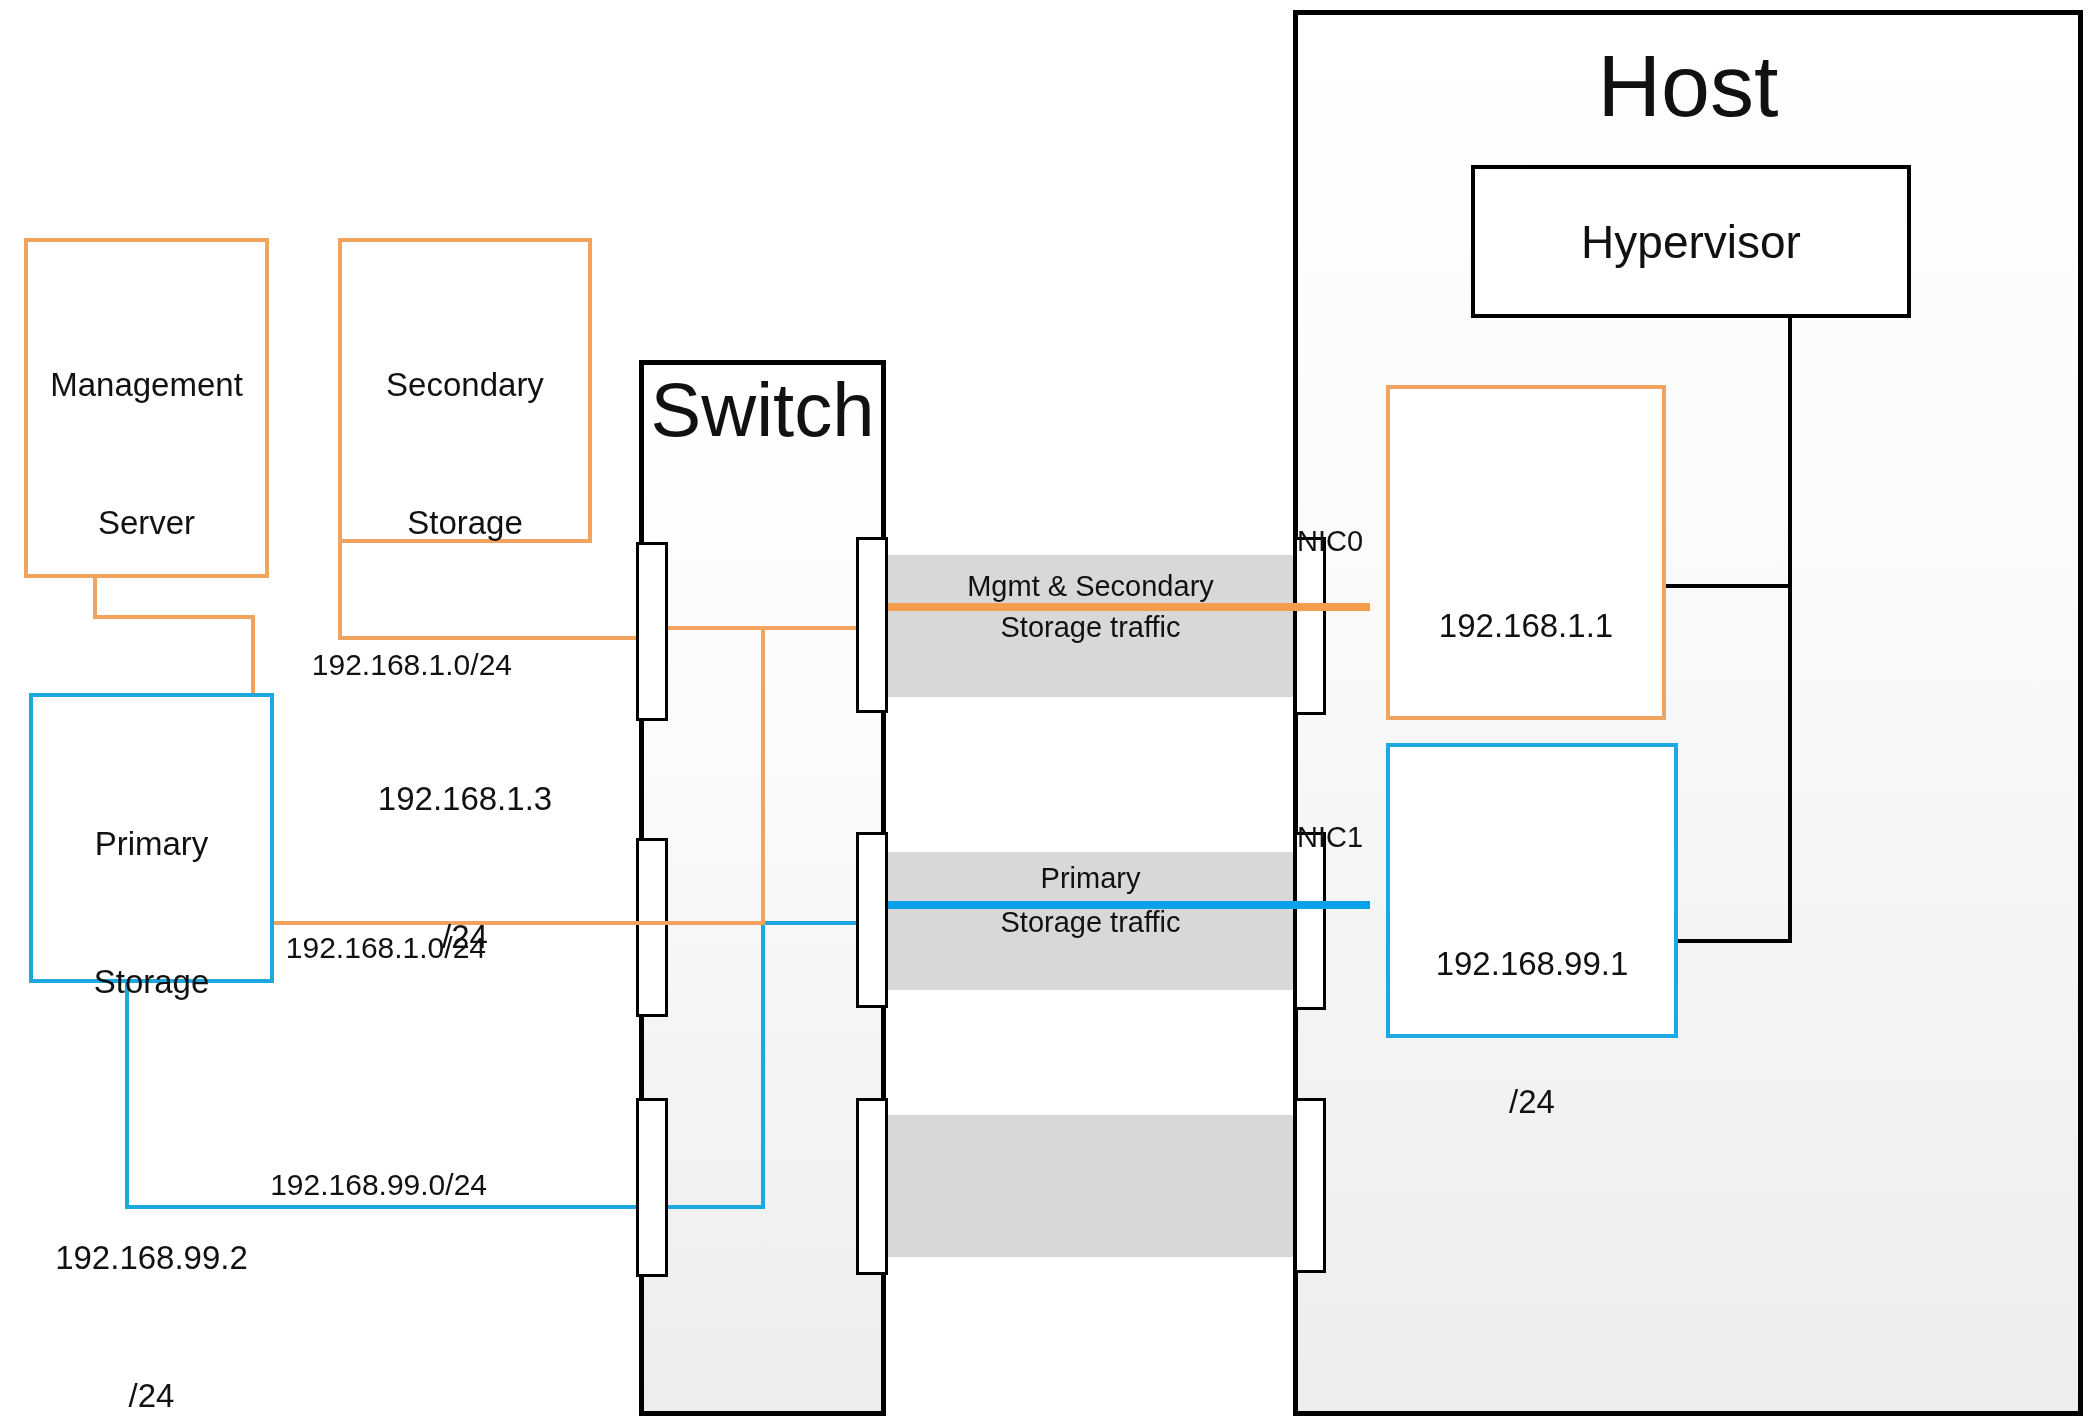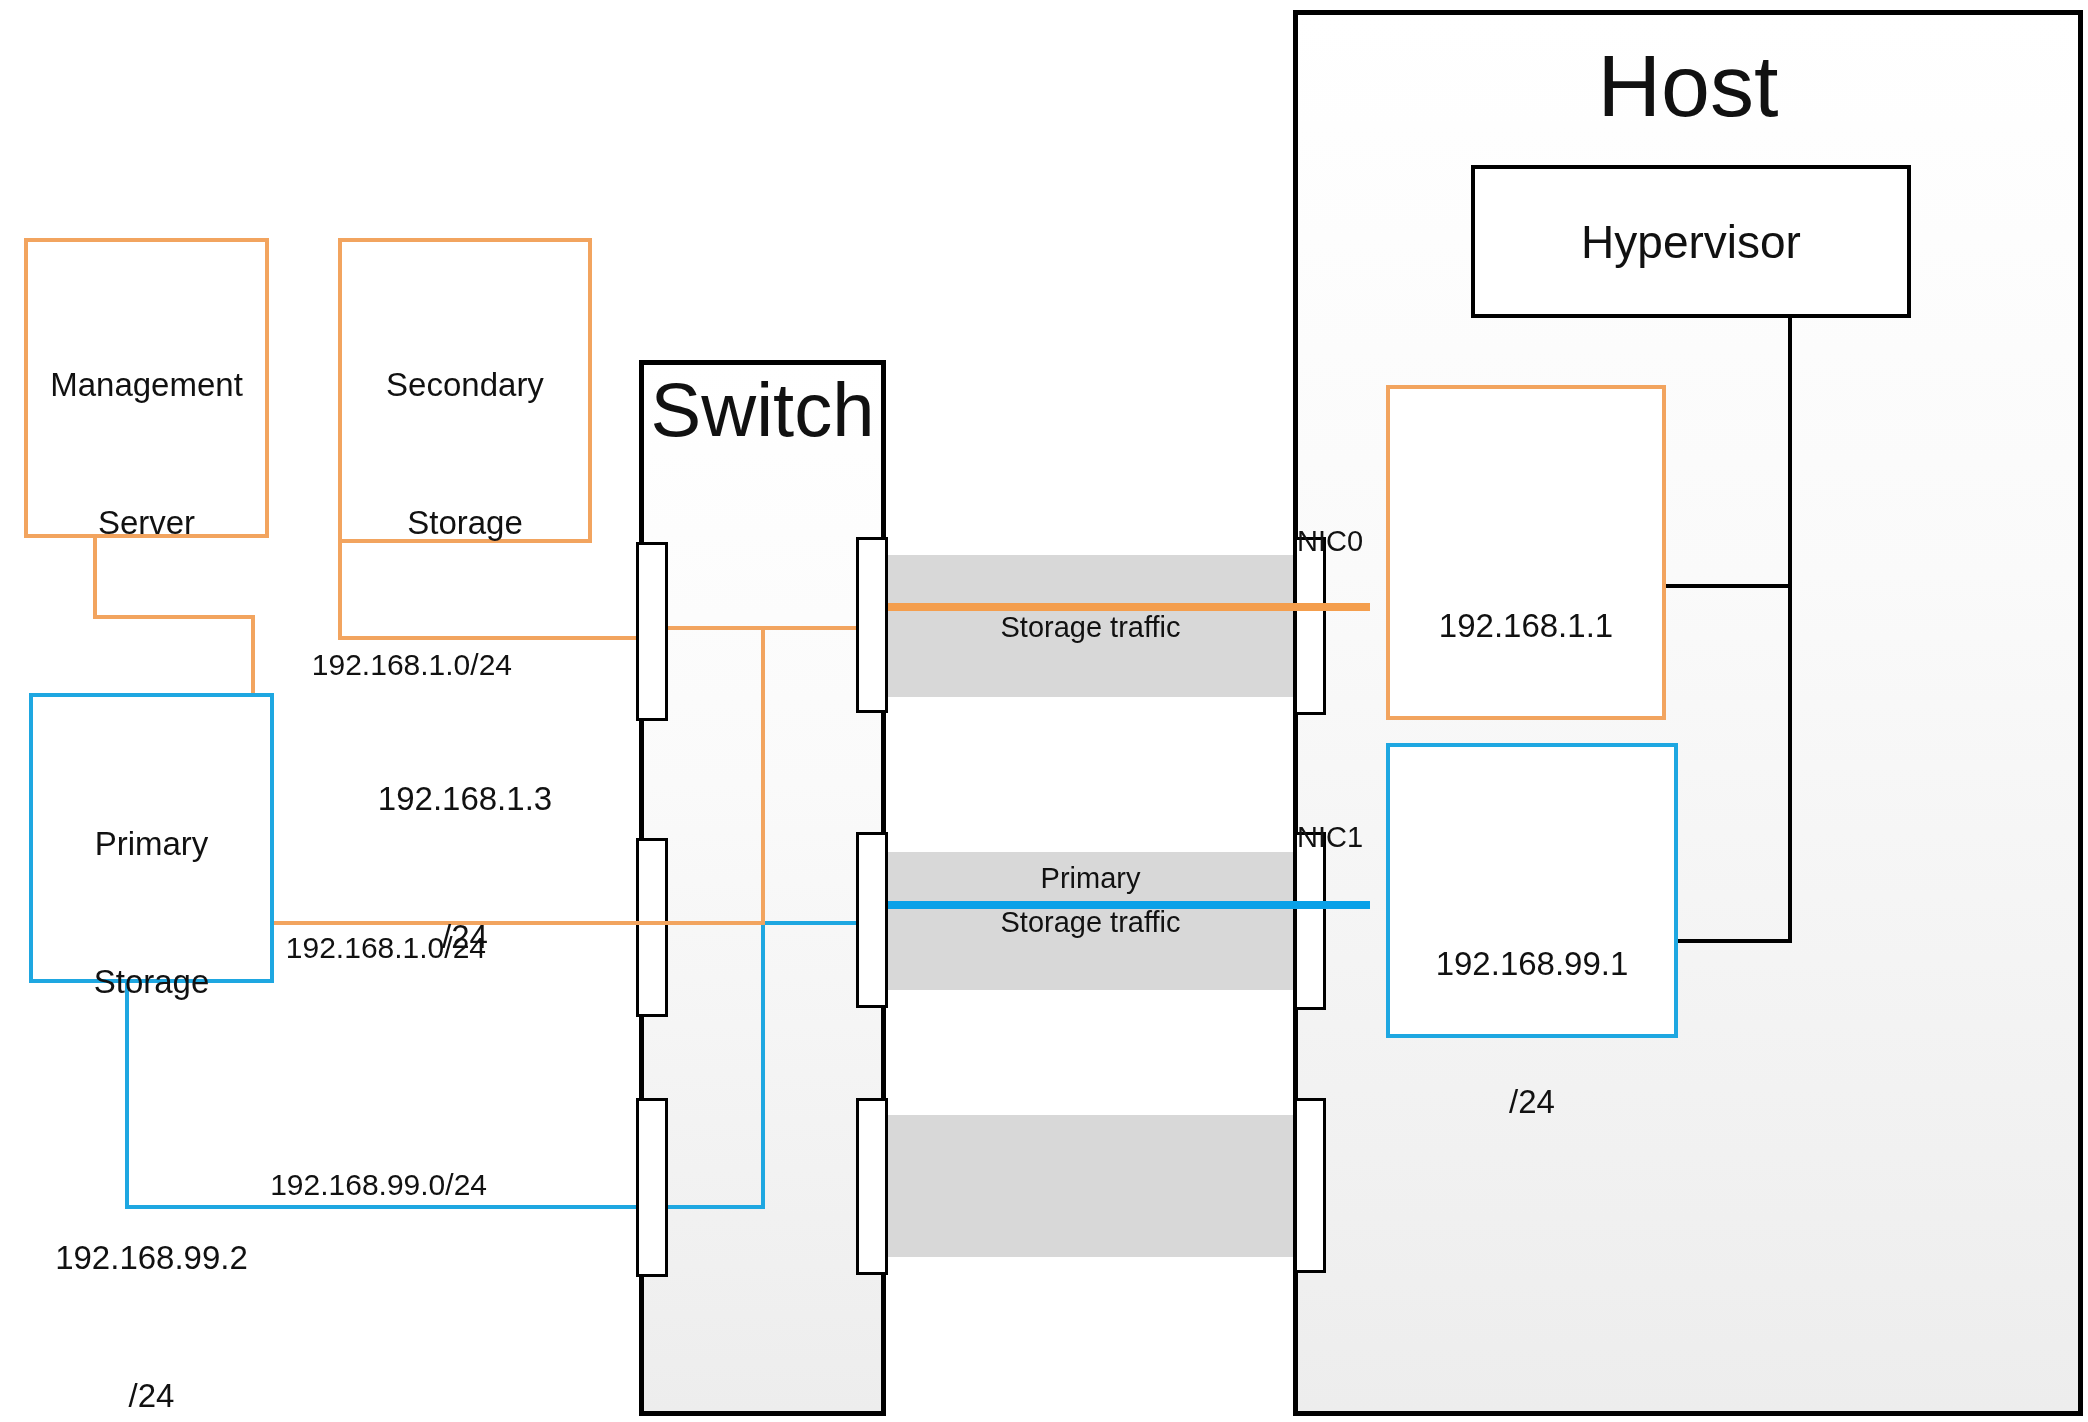--- a/index.html
+++ b/index.html
@@ -41,25 +41,26 @@
   <div class="abs bigbox" style="left:639px;top:360px;width:247px;height:1056px;"></div>
   <div class="abs titletext" style="left:639px;top:372px;width:247px;font-size:76px;">Switch</div>
 
   <div class="abs bigbox" style="left:1293px;top:10px;width:790px;height:1406px;"></div>
   <div class="abs titletext" style="left:1293px;top:42px;width:790px;font-size:88px;">Host</div>
 
   <div class="abs band" style="left:888px;top:555px;width:405px;height:142px;"></div>
   <div class="abs band" style="left:888px;top:852px;width:405px;height:138px;"></div>
   <div class="abs band" style="left:888px;top:1115px;width:405px;height:142px;"></div>
 
+  <div class="band-text" style="left:888px;top:570px;width:405px;">Mgmt &amp; Secondary</div>
   <div class="band-text" style="left:888px;top:611px;width:405px;">Storage traffic</div>
   <div class="band-text" style="left:888px;top:862px;width:405px;">Primary</div>
   <div class="band-text" style="left:888px;top:906px;width:405px;">Storage traffic</div>
 
-  <div class="abs node orange-border" style="left:8px;top:238px;width:245px;height:300px;">
+  <div class="abs node orange-border" style="left:8px;top:238px;width:245px;height:340px;">
     <div class="lines" style="top:28px;">
       <div>Management</div>
       <div>Server</div>
       <div>&nbsp;</div>
       <div>192.168.1.2</div>
       <div>/24</div>
     </div>
   </div>
 
   <div class="abs node orange-border" style="left:322px;top:238px;width:254px;height:305px;">

